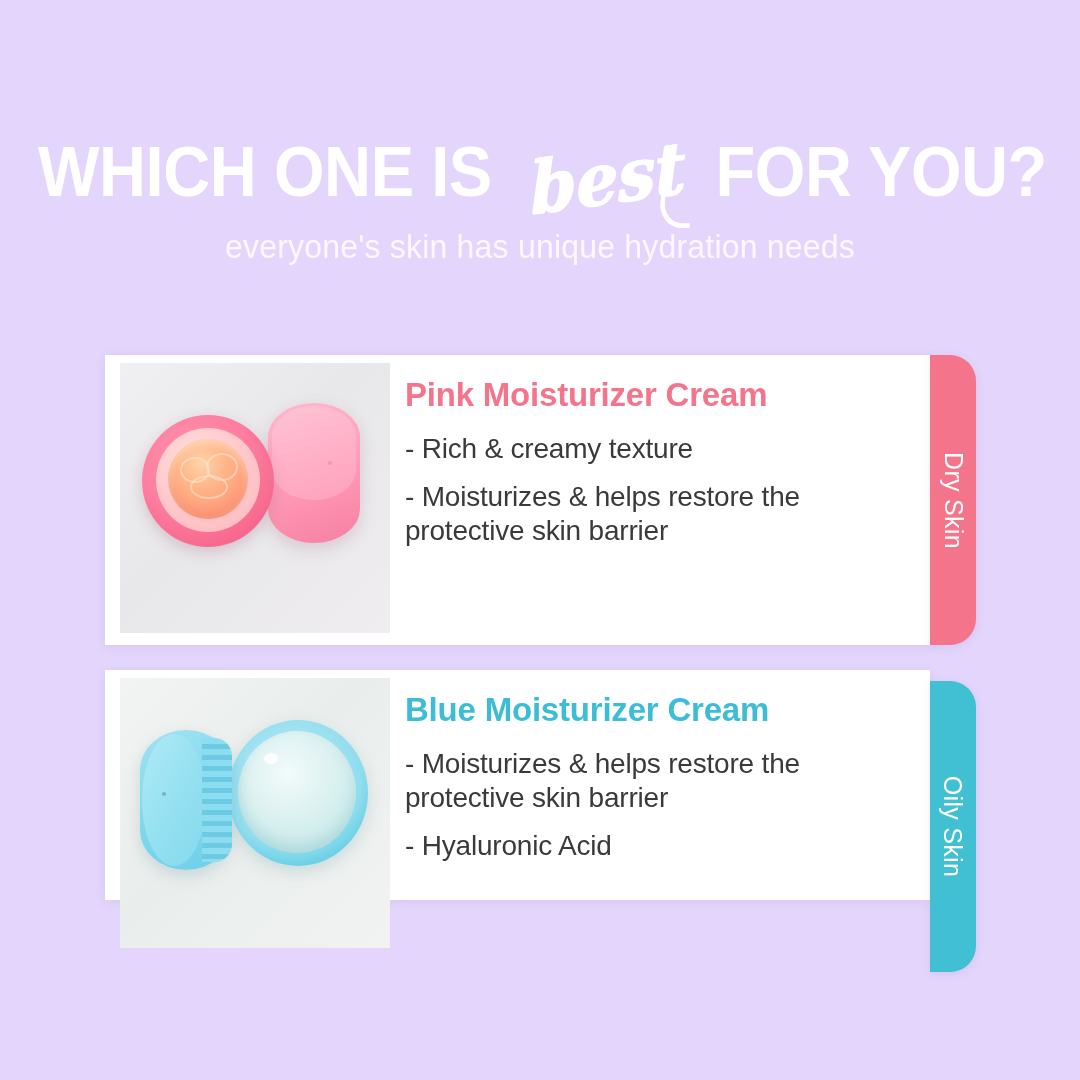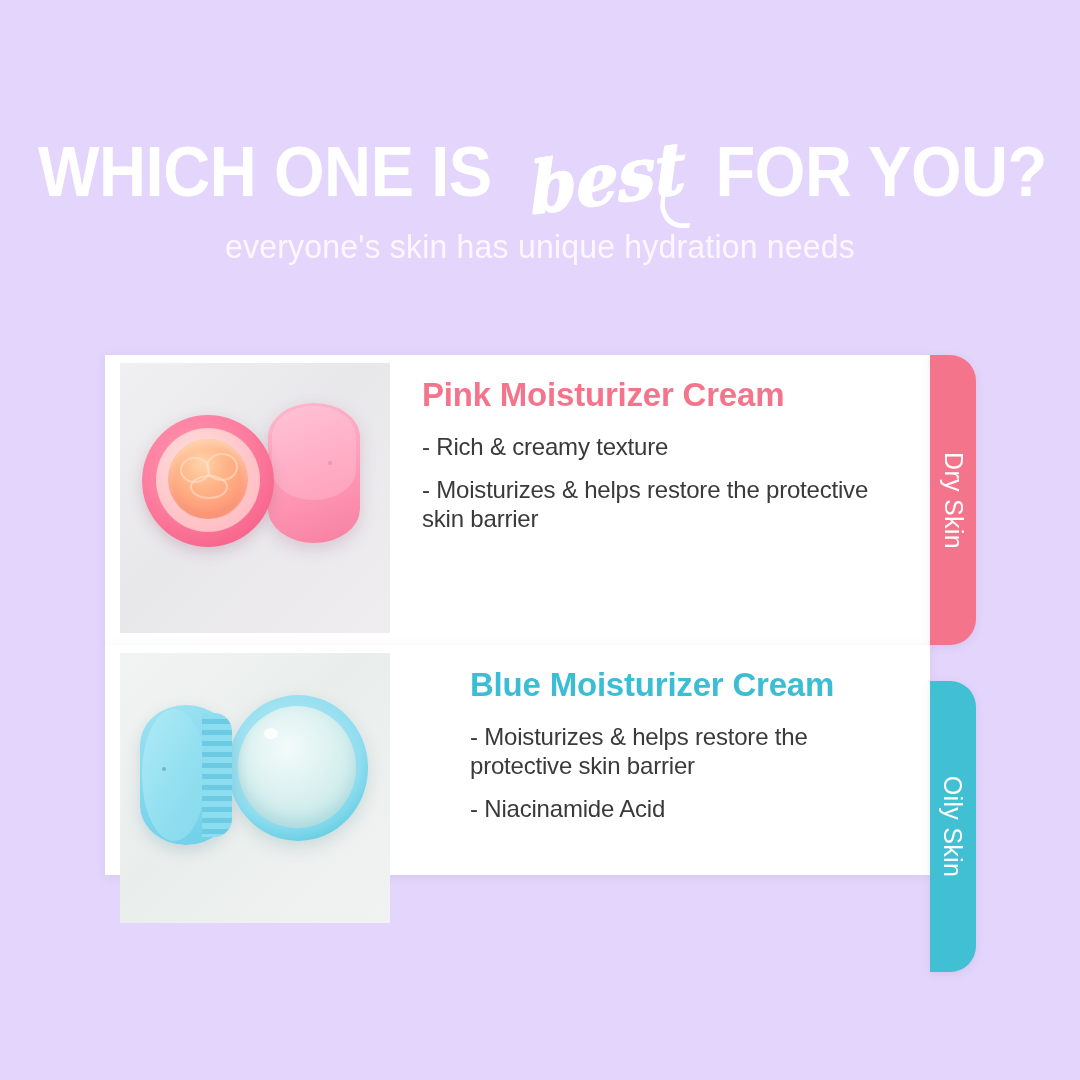--- a/index.html
+++ b/index.html
@@ -86,21 +86,21 @@
   .card {
     position: absolute;
     left: 105px;
     width: 825px;
     background: #FFFFFF;
     display: flex;
     align-items: flex-start;
     box-shadow: 0 2px 10px rgba(120, 90, 170, 0.10);
   }
   .card.card-pink  { top: 355px;  height: 290px; }
-  .card.card-blue  { top: 645px;  height: 230px; gap: 48px; }
+  .card.card-blue  { top: 670px;  height: 230px; }
 
   .card-thumb {
     width: 270px;
     height: 270px;
     margin: 8px 0 0 15px;
     flex: 0 0 auto;
     position: relative;
     overflow: hidden;
   }
 
@@ -224,42 +224,42 @@
   .photo-blue .neck {
     position: absolute;
     left: 100px; top: 105px;
     width: 26px; height: 24px;
     background: linear-gradient(180deg, #BFE9F3, #A2DFEE);
   }
 
   
   .card-body {
     flex: 1 1 auto;
-    padding: 20px 26px 0 32px;
+    padding: 20px 26px 0 15px;
   }
   .product-title {
     font-family: "Liberation Sans Narrow", "Liberation Sans", sans-serif;
     font-weight: bold;
     font-size: 34px;
     letter-spacing: -0.2px;
     margin: 0 0 18px 0;
     transform: scaleX(0.97);
     transform-origin: left center;
   }
   .title-pink { color: #F4758B; }
   .title-blue { color: #3BBDD4; }
 
   .bullets {
     margin: 0;
     padding: 0;
     list-style: none;
   }
   .bullet {
     font-family: "Liberation Sans", sans-serif;
-    font-size: 24px;
+    font-size: 28px;
     line-height: 1.21;
     color: #3A3A3A;
     margin-bottom: 14px;
     letter-spacing: -0.2px;
   }
 
   
   .tab {
     position: absolute;
     left: 930px;
@@ -336,19 +336,19 @@
     <div class="cap">
       <div class="cap-face"></div>
       <div class="ridge"></div>
       <div class="cap-dot"></div>
     </div>
   </div>
   <div class="card-body">
     <h2 class="product-title title-blue">Blue Moisturizer Cream</h2>
     <ul class="bullets">
       <li class="bullet">- Moisturizes &amp; helps restore the protective skin barrier</li>
-      <li class="bullet">- Niacinamide Acid</li>
+      <li class="bullet">- Hyaluronic Acid</li>
     </ul>
   </div>
 </div>
 <div class="tab tab-blue">
   <span class="tab-label">Oily Skin</span>
 </div>
 
 </body></html>

